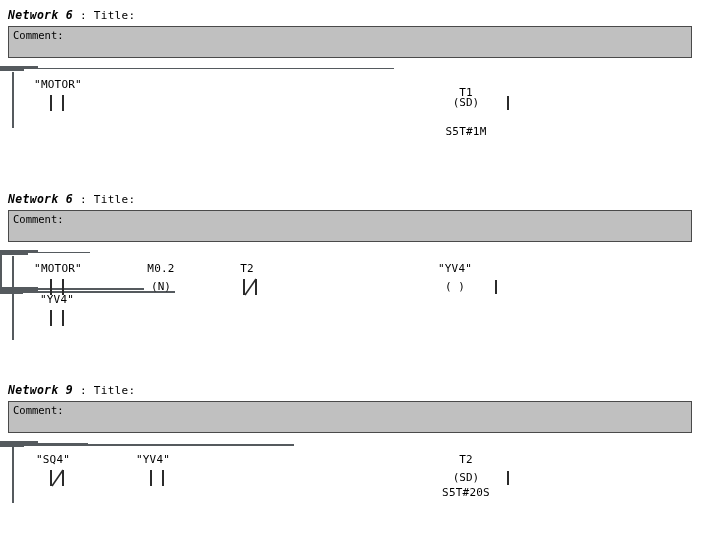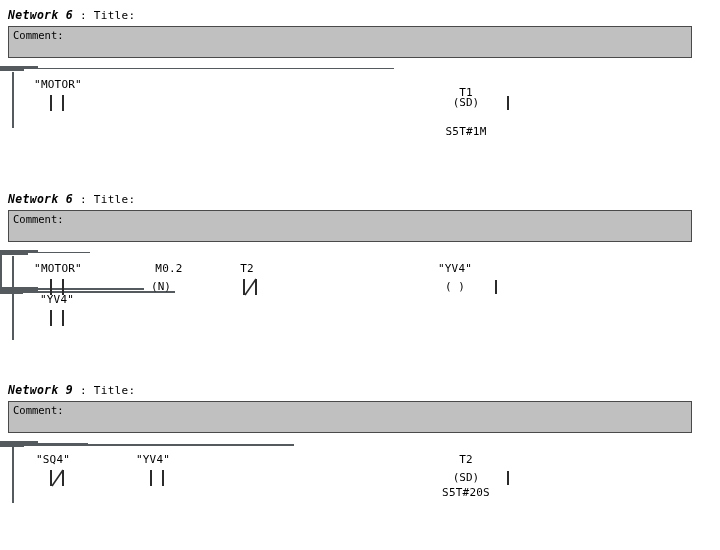--- a/index.html
+++ b/index.html
@@ -194,21 +194,21 @@
 
     <div class="hwire" style="left:12px; top:36px; width:38px;"></div>
     <div class="hwire" style="left:62px; top:36px; width:90px;"></div>
 
     <span class="operand" style="left:18px; top:12px; width:80px;">"MOTOR"</span>
     <div class="contact" style="left:50px; top:29px;">
       <div class="bar left"></div>
         <div class="bar right"></div>
     </div>
 
-    <span class="operand" style="left:144px; top:12px; width:50px;">M0.2</span>
+    <span class="operand" style="left:136px; top:12px; width:50px;">M0.2</span>
     <div class="coil" style="left:144px; top:27px;">(N)</div>
     <div class="hwire" style="left:178px; top:36px; width:28px;"></div>
 
     <div class="vwire" style="left:205px; top:36px; height:32px;"></div>
 
     <div class="hwire" style="left:12px; top:67px; width:38px;"></div>
     <div class="hwire" style="left:62px; top:67px; width:144px;"></div>
     <span class="operand" style="left:22px; top:43px; width:70px;">"YV4"</span>
     <div class="contact" style="left:50px; top:60px;">
       <div class="bar left"></div>

